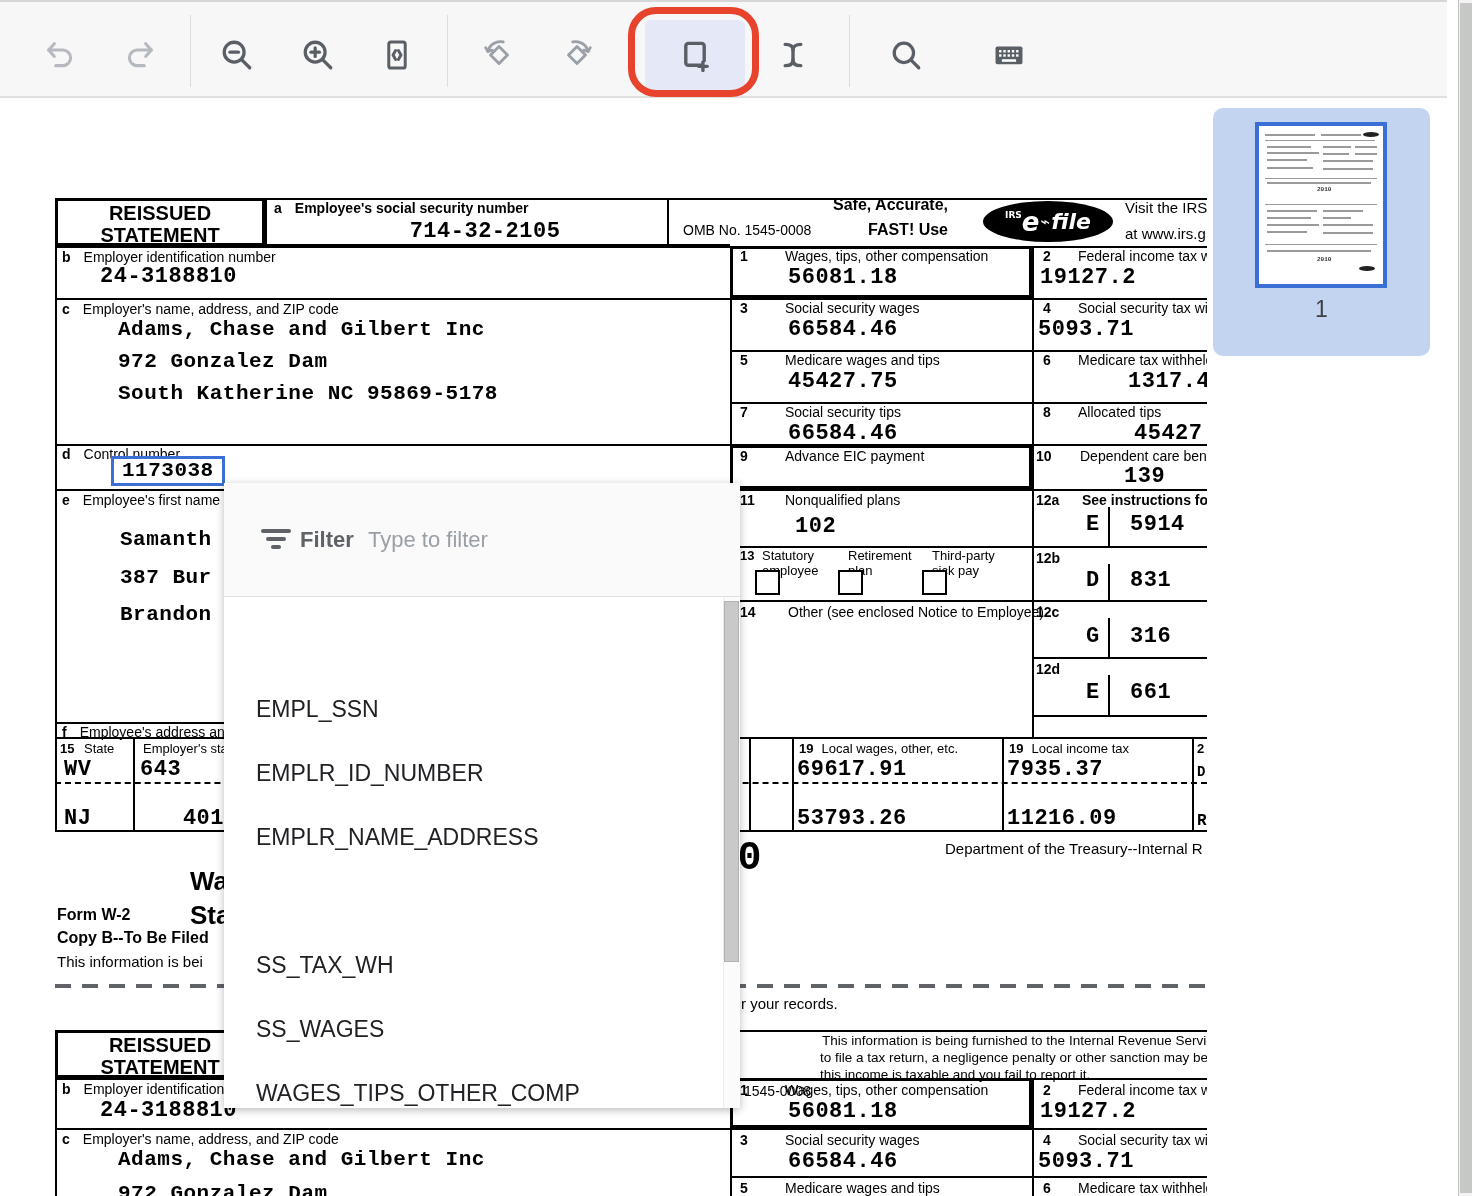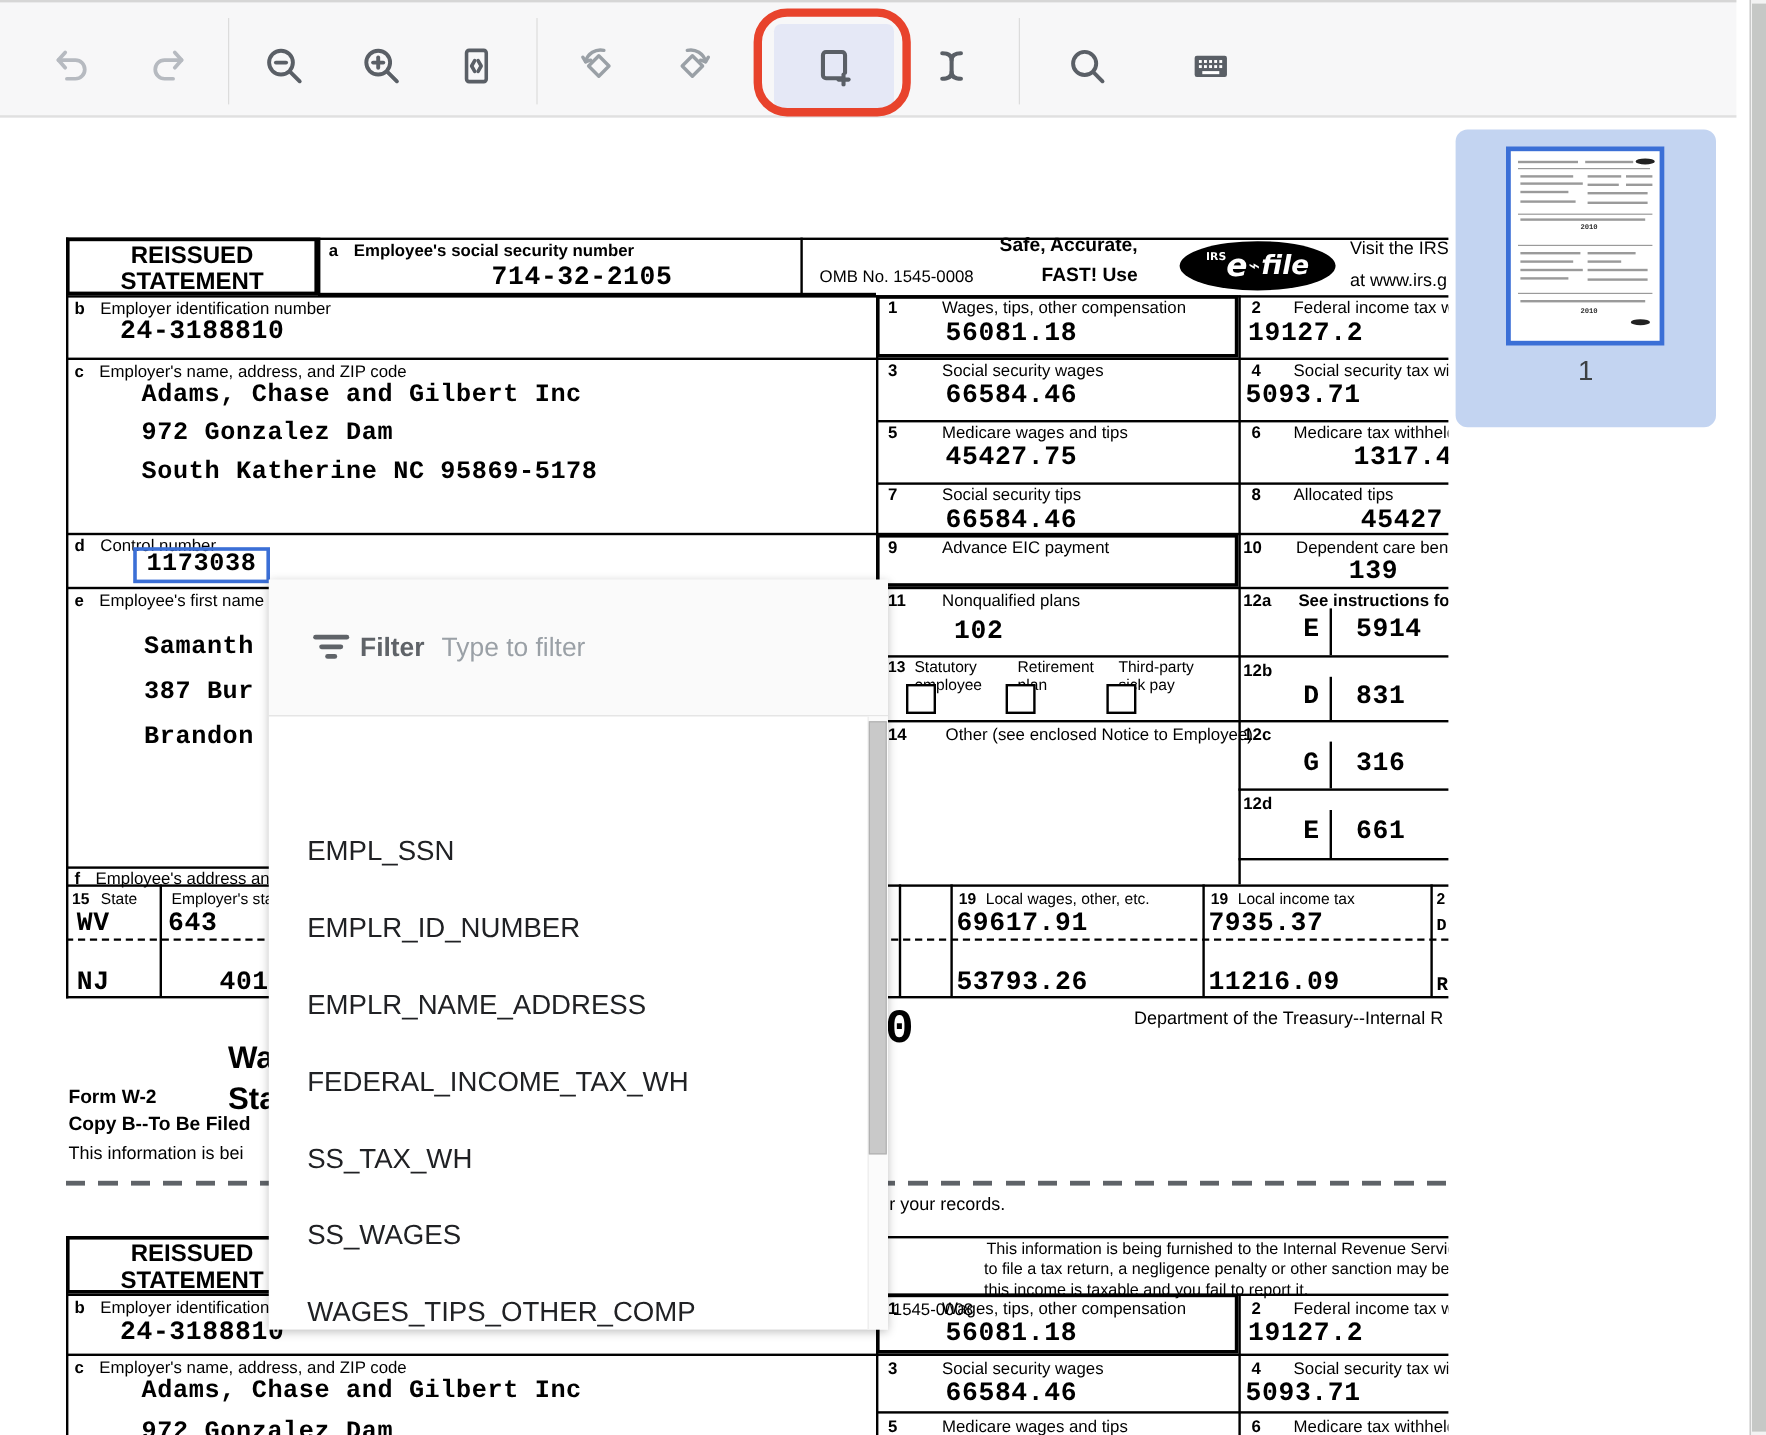--- a/index.html
+++ b/index.html
@@ -417,21 +417,20 @@
         <rect x="1" y="2" width="30" height="4" rx="2" fill="#5f6368"></rect>
         <rect x="6" y="10" width="20" height="4" rx="2" fill="#5f6368"></rect>
         <rect x="11" y="18" width="10" height="4" rx="2" fill="#5f6368"></rect>
       </svg>
       <span class="dd-filter-label">Filter</span>
       <span class="dd-filter-ph">Type to filter</span>
     </div>
     <div class="dd-row" style="top:194px">EMPL_SSN</div>
     <div class="dd-row" style="top:258px">EMPLR_ID_NUMBER</div>
     <div class="dd-row" style="top:322px">EMPLR_NAME_ADDRESS</div>
-    <div class="dd-row" style="top:386px">FEDERAL_INCOME_TAX_WH</div>
     <div class="dd-row" style="top:514px">SS_WAGES</div>
     <div class="dd-row" style="top:450px">SS_TAX_WH</div>
     <div class="dd-row" style="top:578px">WAGES_TIPS_OTHER_COMP</div>
     <div class="dd-sb-track"></div>
     <div class="dd-sb-thumb"></div>
   </div>
 
 </div>
 
 </body></html>

